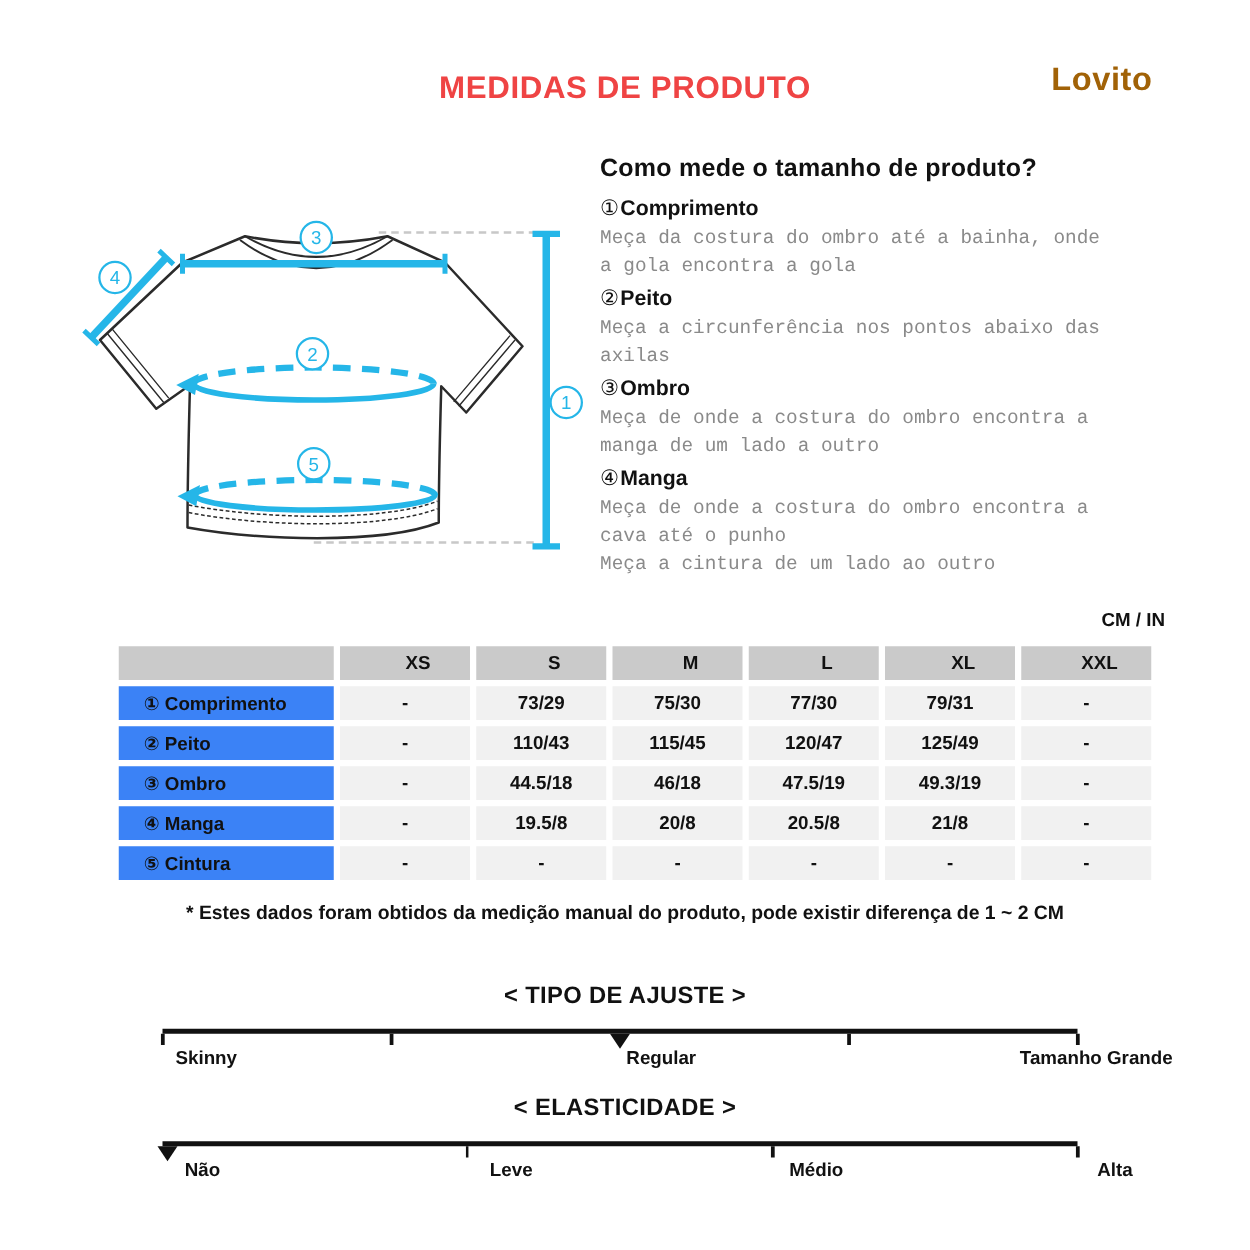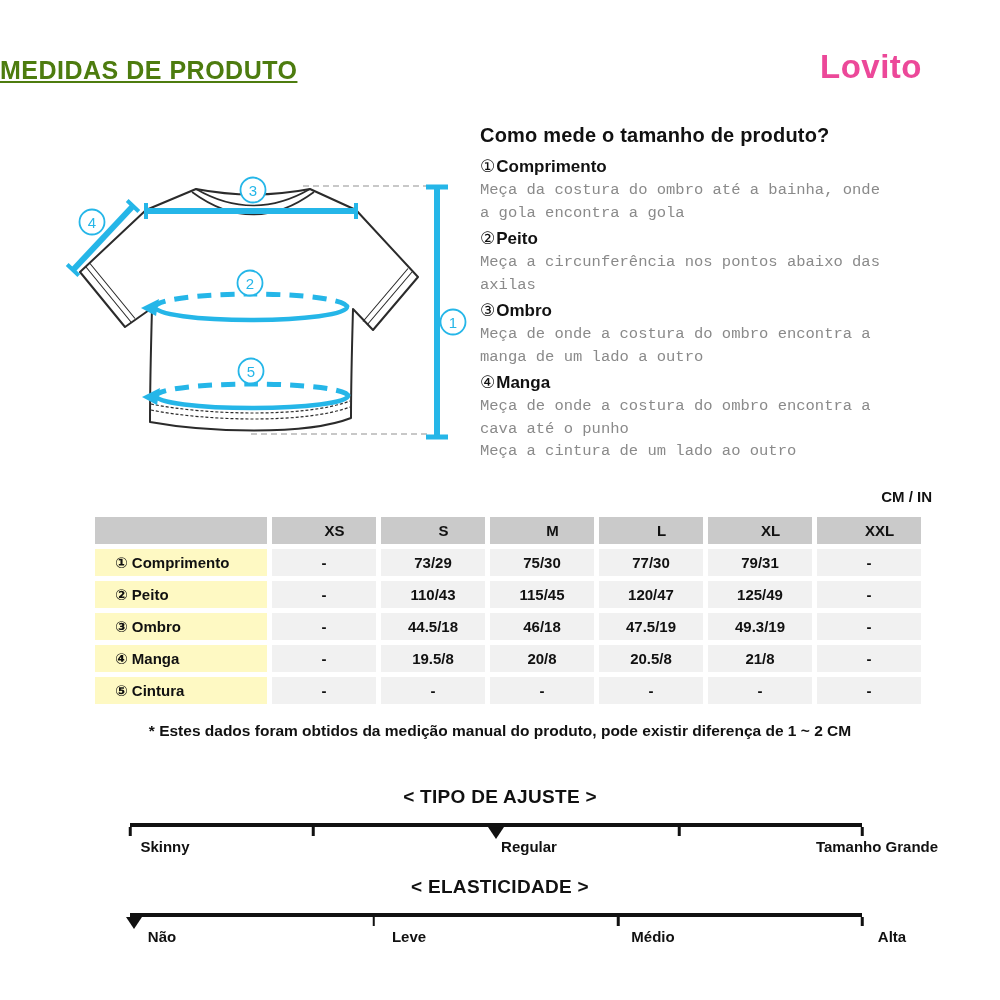--- a/index.html
+++ b/index.html
@@ -1,35 +1,35 @@
 <!DOCTYPE html>
 <html><head>
 <meta charset="utf-8">
 <style>
   html,body{margin:0;padding:0;background:#fff;}
   #page{position:relative;width:1000px;height:1000px;background:#fff;overflow:hidden;
         font-family:"Liberation Sans","DejaVu Sans",sans-serif;color:#111;}
   
-  .page-title{position:absolute;left:0;right:0;top:56px;text-align:left;
-      font-size:25px;font-weight:800;letter-spacing:.5px;color:#4d7c0f;text-decoration:underline;}
-  .brand{position:absolute;right:78px;top:48px;font-size:33px;font-weight:800;letter-spacing:.5px;color:#ec4899;}
+  .page-title{position:absolute;left:0;right:0;top:56px;text-align:center;
+      font-size:25px;font-weight:800;letter-spacing:.5px;color:#ef4444;}
+  .brand{position:absolute;right:78px;top:48px;font-size:26px;font-weight:800;letter-spacing:.5px;color:#a16207;}
   
   .diagram{position:absolute;left:55px;top:160px;width:420px;height:300px;}
   
   .guide{position:absolute;left:480px;top:124px;width:460px;}
   .guide h2{margin:0 0 8px 0;font-size:20px;font-weight:800;letter-spacing:.2px;}
   .g-item-title{font-size:17px;font-weight:800;line-height:24px;margin-top:3px;}
   .g-num{font-weight:400;margin-right:1px;}
   .g-desc{max-width:405px;margin:0;font-size:15.5px;line-height:22.5px;color:#8a8a8a;font-family:Liberation Mono, monospace;}
   
   .units{position:absolute;right:68px;top:488px;font-size:15px;font-weight:800;}
   table.size{position:absolute;left:90px;top:512px;border-collapse:separate;border-spacing:5px;}
   table.size th,table.size td{height:27px;padding:0;font-size:15px;font-weight:700;text-align:center;vertical-align:middle;}
   table.size th.hd{background:#cacaca;padding-left:21px;}
-  table.size th.rowlab{background:#fef9c3;text-align:left;padding-left:20px;font-weight:700;}
+  table.size th.rowlab{background:#3b82f6;text-align:left;padding-left:20px;font-weight:700;}
   table.size td{background:#f1f1f1;}
   .c0{width:172px;} .cs{width:104px;}
   
   .footnote{position:absolute;left:0;right:0;top:722px;text-align:center;font-size:15.5px;font-weight:800;}
   
   .scale{position:absolute;left:0;width:1000px;height:90px;}
   .scale-title{position:absolute;left:0;right:0;top:0;text-align:center;font-size:19px;font-weight:700;letter-spacing:.3px;}
   .sline{position:absolute;left:130px;width:732px;height:3.5px;background:#111;}
   .tick{position:absolute;top:3.5px;width:2.5px;height:9px;background:#111;transform:translateX(-50%);}
   .smarker{position:absolute;top:3.5px;width:0;height:0;transform:translateX(-50%);

